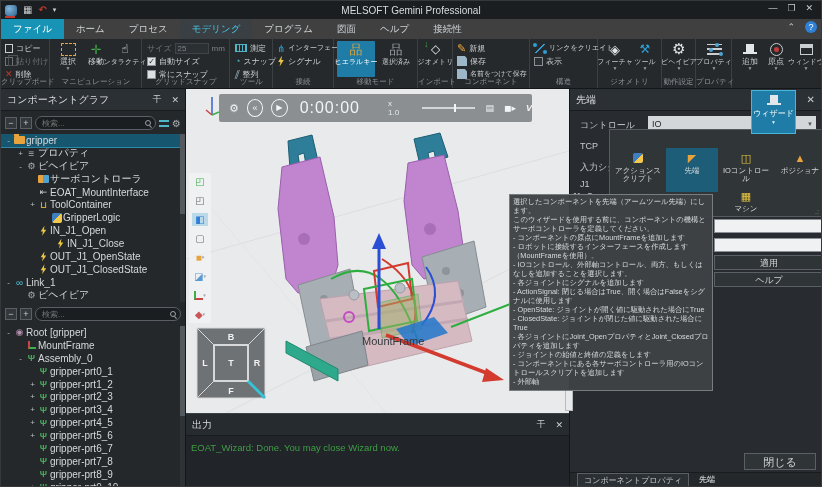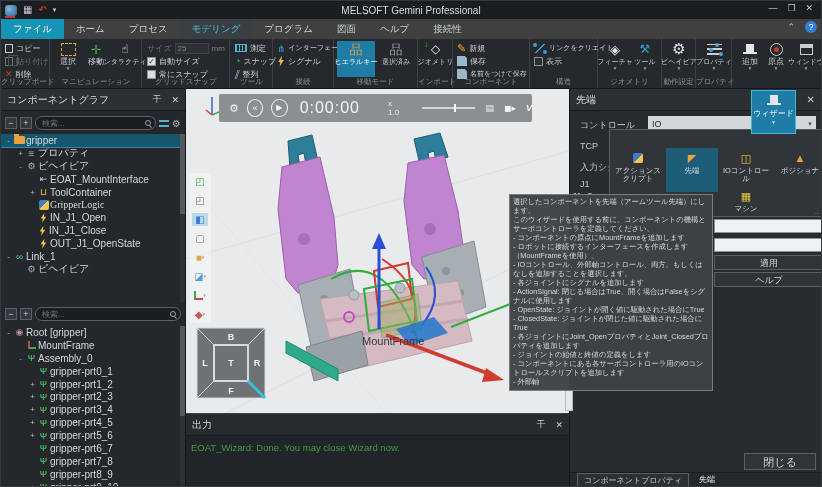--- a/index.html
+++ b/index.html
@@ -423,58 +423,72 @@
         <div class="trow" style="padding-left: 15px;">
           <span class="texp">-</span>
           <span class="tic">
             <span class="ic-gear"></span>
           </span>
           <span class="tlab">ビヘイビア</span>
         </div>
         <div class="trow" style="padding-left: 27px;">
           <span class="texp"></span>
           <span class="tic">
+            <span class="ic-servo"></span>
+          </span>
+          <span class="tlab">サーボコントローラ</span>
+        </div>
+        <div class="trow" style="padding-left: 27px;">
+          <span class="texp"></span>
+          <span class="tic">
             <span class="ic-mount"></span>
           </span>
           <span class="tlab">EOAT_MountInterface</span>
         </div>
         <div class="trow" style="padding-left: 27px;">
           <span class="texp">+</span>
           <span class="tic">
             <span class="ic-container"></span>
           </span>
           <span class="tlab">ToolContainer</span>
         </div>
-        <div class="trow" style="padding-left: 27px; font-family: Liberation Serif, serif;">
+        <div class="trow" style="padding-left: 40px;">
           <span class="texp"></span>
           <span class="tic">
             <span class="ic-python"></span>
           </span>
           <span class="tlab">GripperLogic</span>
         </div>
         <div class="trow" style="padding-left: 27px;">
           <span class="texp"></span>
           <span class="tic">
             <span class="ic-sigbolt"></span>
           </span>
           <span class="tlab">IN_J1_Open</span>
         </div>
-        <div class="trow" style="padding-left: 26px; text-align: right;">
+        <div class="trow" style="padding-left: 44px; text-align: right;">
           <span class="texp"></span>
           <span class="tic">
             <span class="ic-sigbolt"></span>
           </span>
           <span class="tlab">IN_J1_Close</span>
         </div>
         <div class="trow" style="padding-left: 27px;">
           <span class="texp"></span>
           <span class="tic">
             <span class="ic-sigbolt"></span>
           </span>
           <span class="tlab">OUT_J1_OpenState</span>
+        </div>
+        <div class="trow" style="padding-left: 27px;">
+          <span class="texp"></span>
+          <span class="tic">
+            <span class="ic-sigbolt"></span>
+          </span>
+          <span class="tlab">OUT_J1_ClosedState</span>
         </div>
         <div class="trow" style="padding-left: 3px;">
           <span class="texp">-</span>
           <span class="tic">
             <span class="ic-link"></span>
           </span>
           <span class="tlab">Link_1</span>
         </div>
         <div class="trow" style="padding-left: 15px;">
           <span class="texp"></span>

